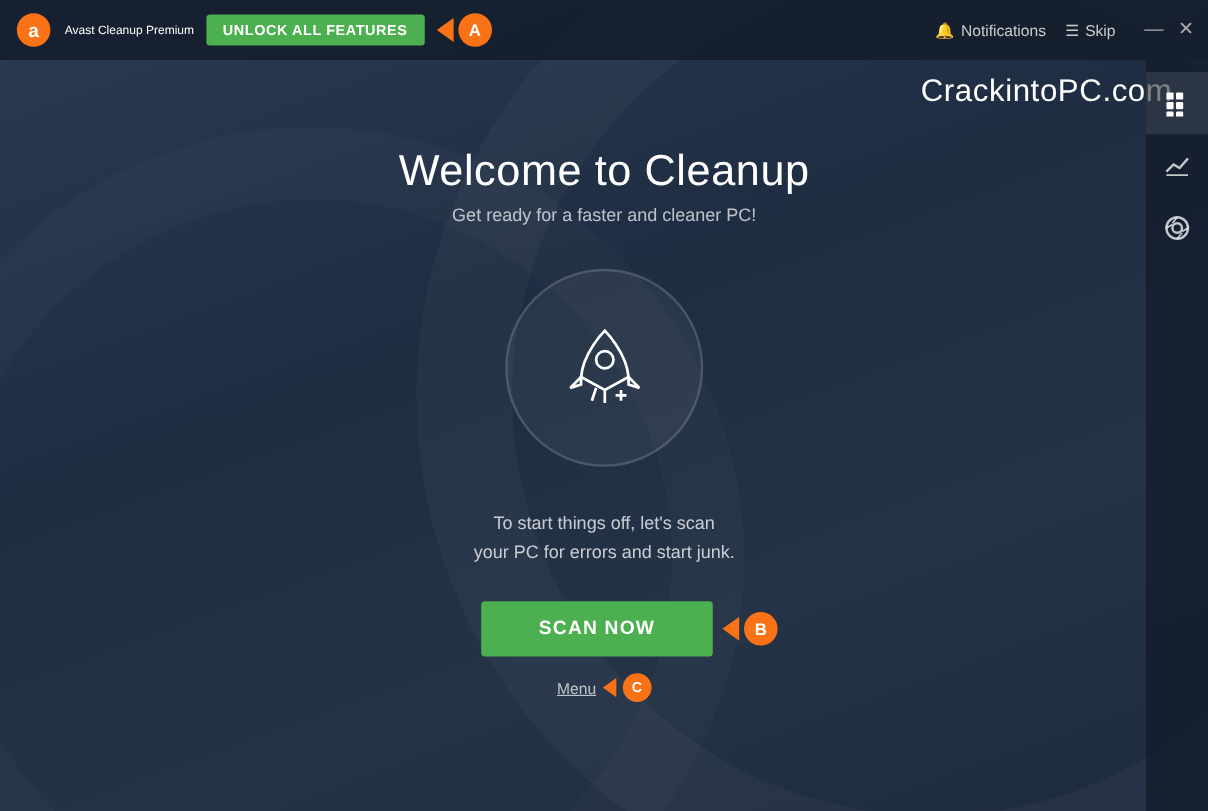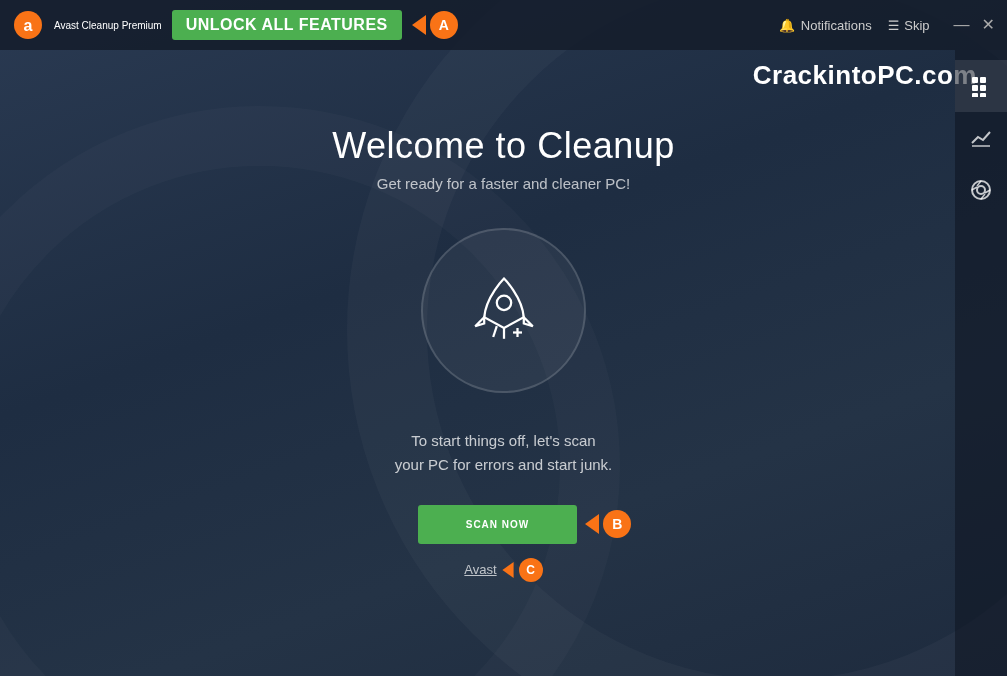--- a/index.html
+++ b/index.html
@@ -82,21 +82,21 @@
       font-weight: 500;
       white-space: nowrap;
     }
 
     .unlock-btn {
       background: #4caf50;
       color: #fff;
       border: none;
       border-radius: 3px;
       padding: 6px 14px;
-      font-size: 16px;
+      font-size: 12px;
       font-weight: 700;
       letter-spacing: 0.5px;
       cursor: pointer;
       text-transform: uppercase;
     }
 
     .arrow-badge-a {
       display: flex;
       align-items: center;
       gap: 4px;
@@ -167,21 +167,21 @@
       line-height: 1;
     }
 
     
     .watermark {
       position: absolute;
       top: 60px;
       right: 30px;
       color: #fff;
       font-size: 26px;
-      font-weight: 700;
+      font-weight: 400;
       z-index: 5;
       letter-spacing: 0.5px;
     }
 
     
     .main-content {
       flex: 1;
       display: flex;
       flex-direction: column;
       align-items: center;
@@ -240,21 +240,21 @@
       gap: 8px;
       margin-bottom: 14px;
     }
 
     .scan-now-btn {
       background: #4caf50;
       color: #fff;
       border: none;
       border-radius: 3px;
       padding: 14px 48px;
-      font-size: 10px;
+      font-size: 16px;
       font-weight: 700;
       letter-spacing: 1px;
       text-transform: uppercase;
       cursor: pointer;
       margin-left: 42px;
     }
 
     .arrow-badge-b {
       display: flex;
       align-items: center;
@@ -381,21 +381,21 @@
 
     <div class="scan-btn-row">
       <button class="scan-now-btn">SCAN NOW</button>
       <div class="arrow-badge-b">
         <div class="arrow-left-orange"></div>
         <div class="badge-circle">B</div>
       </div>
     </div>
 
     <div class="skip-row">
-      <button class="skip-link">Avast</button>
+      <button class="skip-link">Menu</button>
       <div class="arrow-left-orange" style="border-right-color:#f97316; transform:scale(0.8);"></div>
       <div class="badge-circle" style="width:24px;height:24px;font-size:12px;">C</div>
     </div>
   </div>
 
   <div class="sidebar-icons">
     <button class="sidebar-icon-btn active">
       <svg width="22" height="22" viewBox="0 0 22 22" fill="none" xmlns="http://www.w3.org/2000/svg">
         <rect x="2" y="2" width="6" height="6" rx="1" fill="white"></rect>
         <rect x="10" y="2" width="6" height="6" rx="1" fill="white"></rect>

